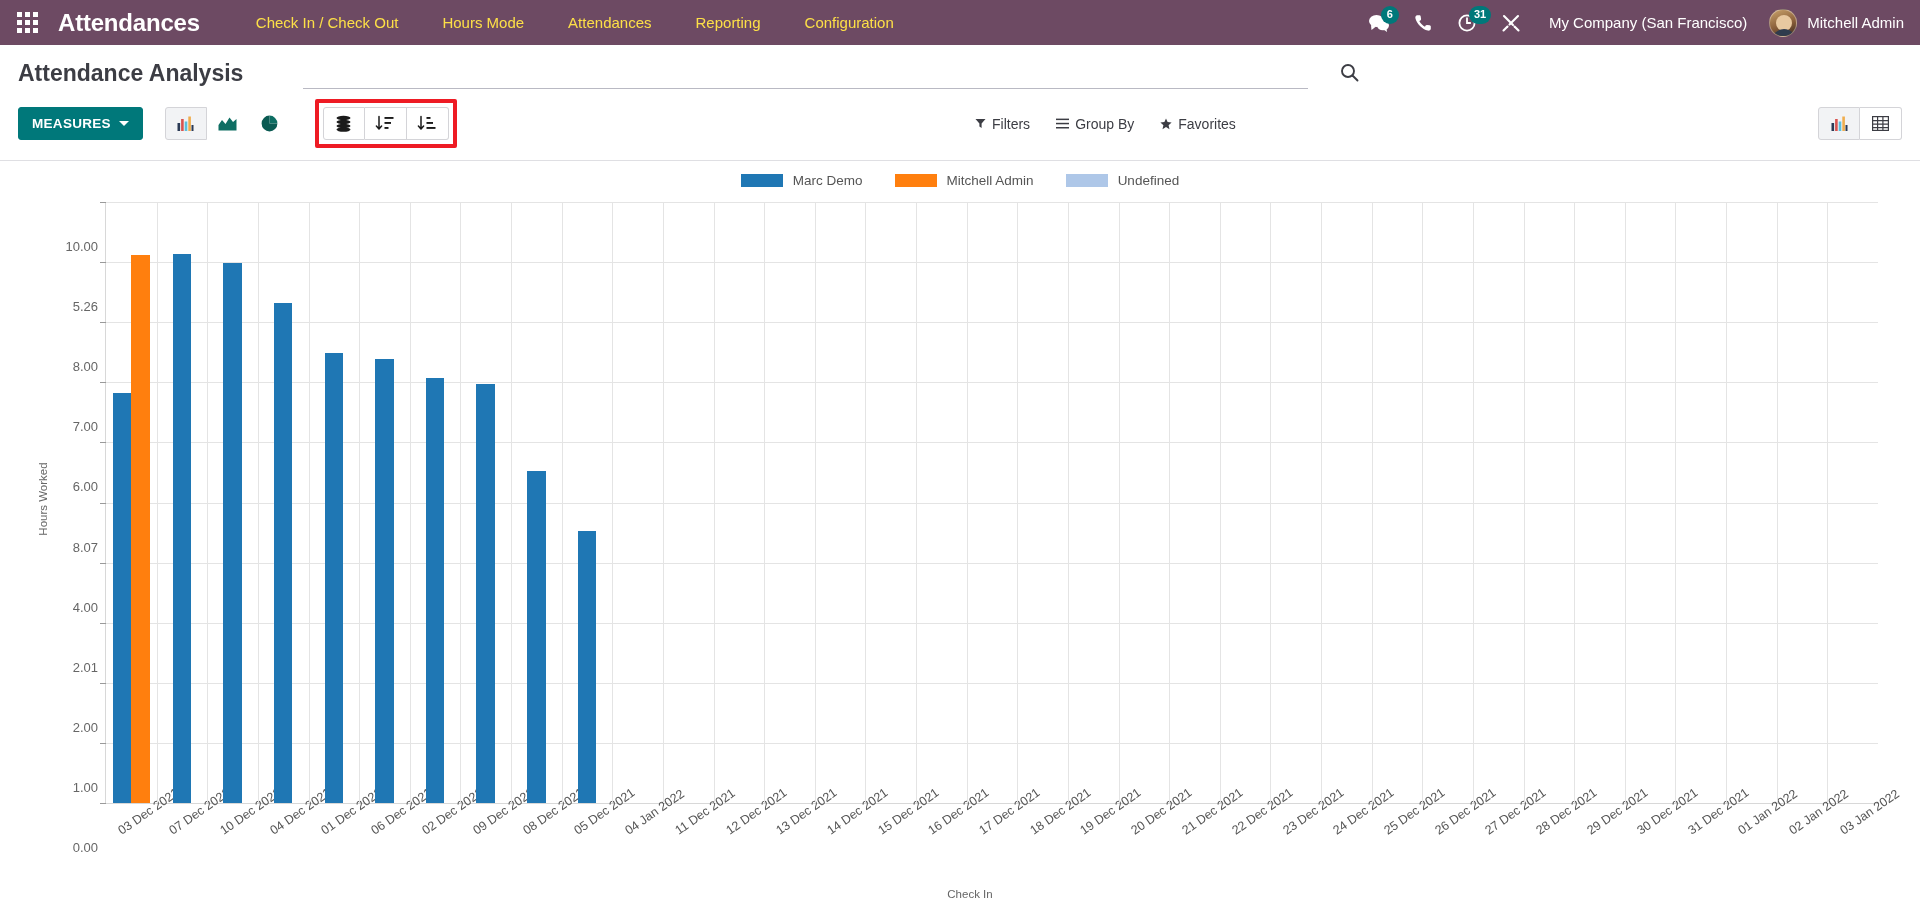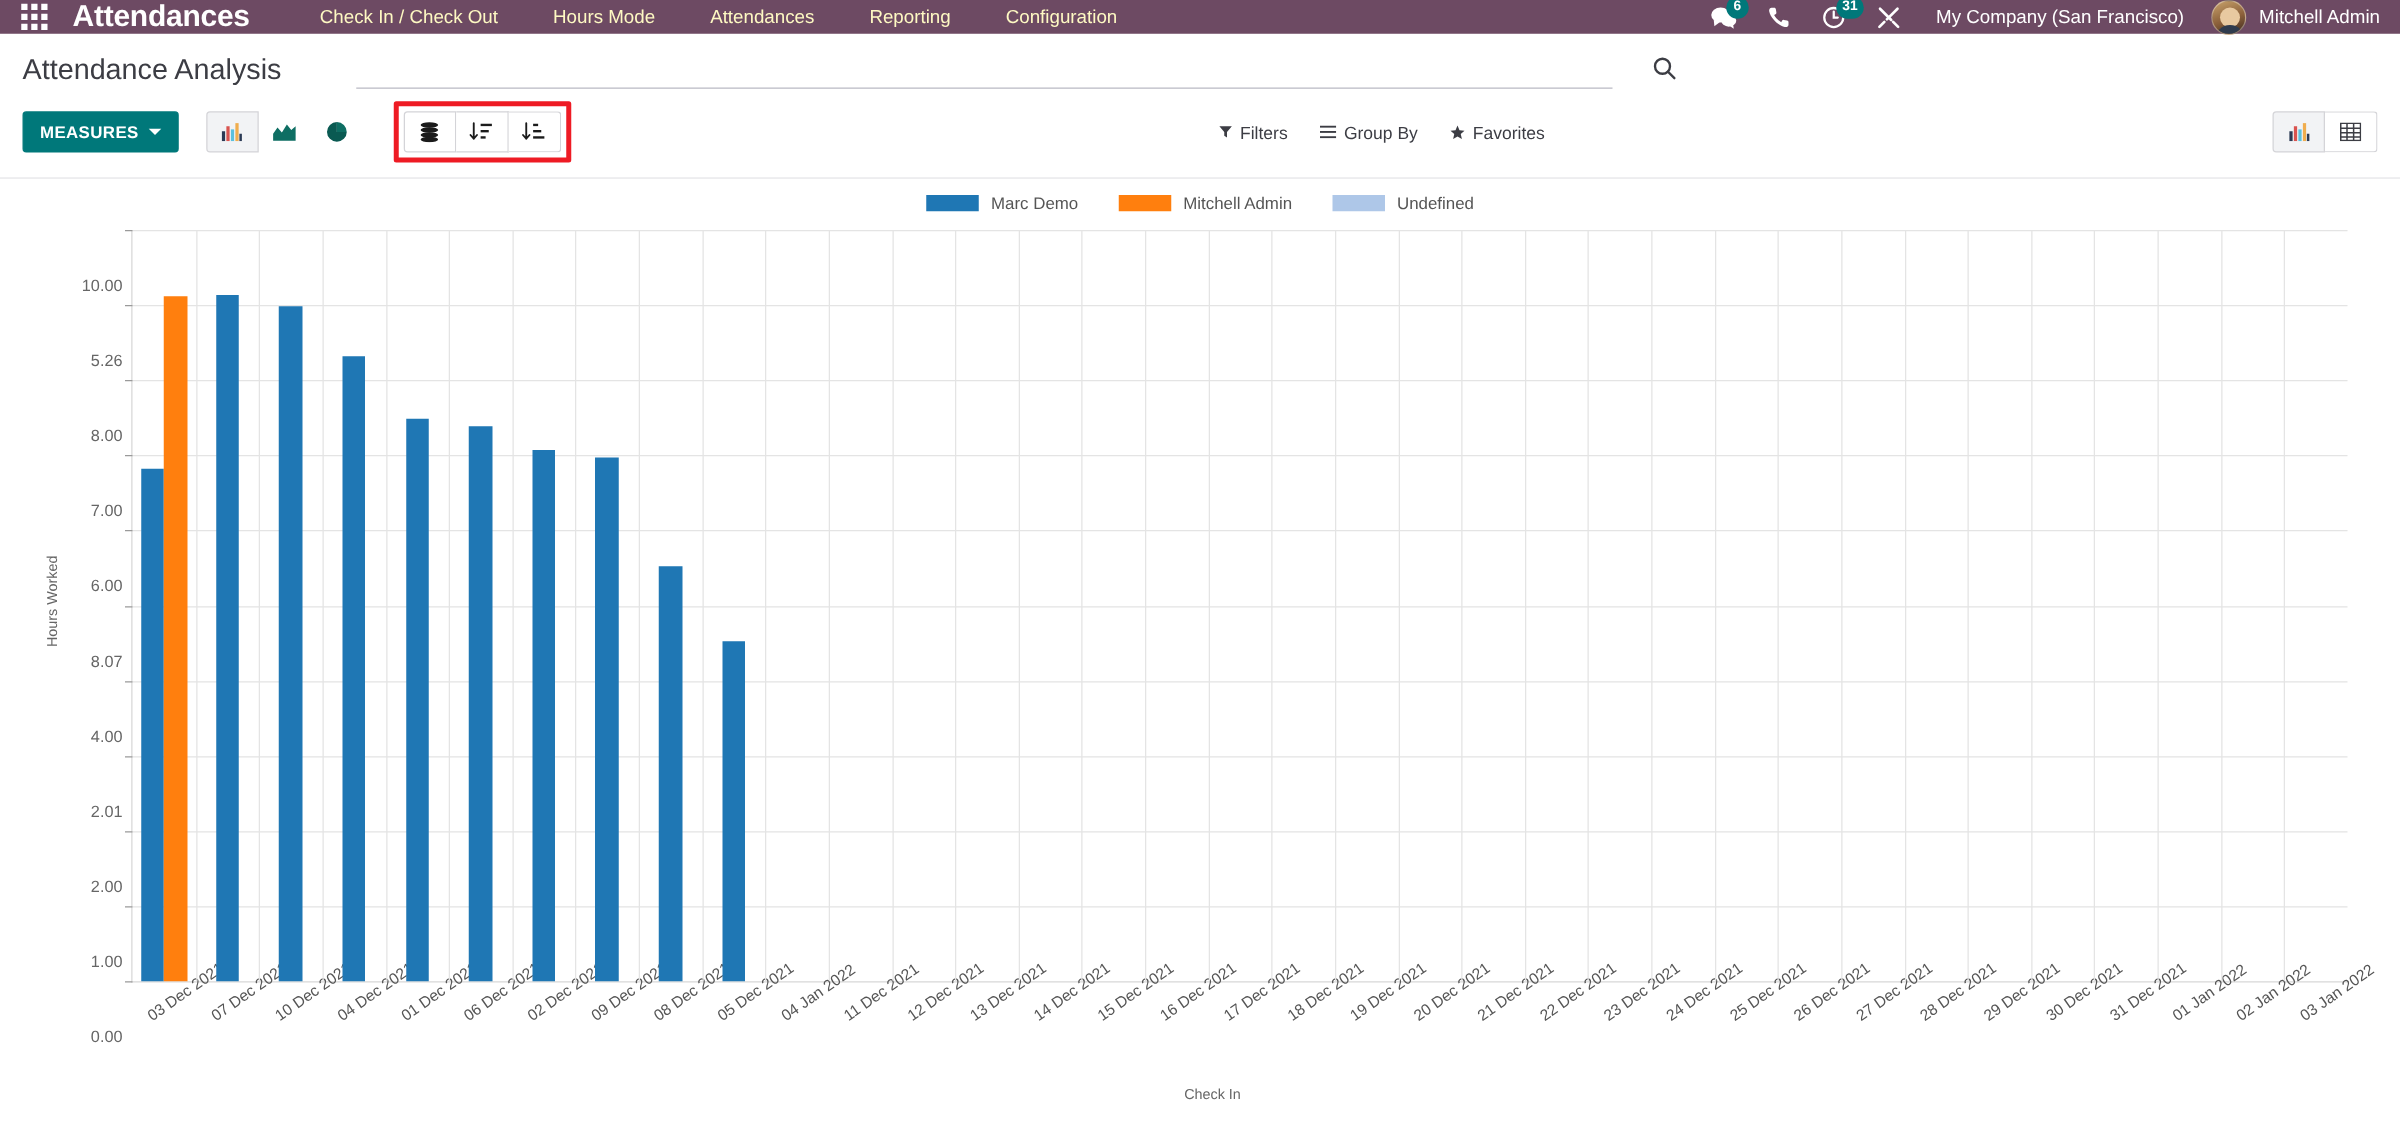--- a/index.html
+++ b/index.html
@@ -6,21 +6,21 @@
   html, body { width: 1920px; height: 913px; overflow: hidden; }
   body {
     font-family: "Liberation Sans", sans-serif;
     background: #ffffff;
     color: #404040;
     -webkit-font-smoothing: antialiased;
   }
 
   
   .navbar {
-    height: 27px;
+    height: 45px;
     background: #6d4a63;
     display: flex;
     align-items: center;
     padding: 0 16px 0 10px;
     color: #ffffff;
     position: relative;
   }
   .apps-grid {
     width: 34px; height: 34px;
     display: flex; align-items: center; justify-content: center;
@@ -42,21 +42,21 @@
     letter-spacing: -0.2px;
     white-space: nowrap;
     cursor: pointer;
   }
   .nav-links { display: flex; align-items: center; height: 100%; }
   .nav-link {
     font-size: 15px;
     padding: 0 22px;
     height: 45px;
     line-height: 45px;
-    color: #fef9c3;
+    color: #fde047;
     white-space: nowrap;
     cursor: pointer;
   }
 
   .nav-right {
     margin-left: auto;
     display: flex;
     align-items: center;
     height: 100%;
   }
@@ -122,21 +122,21 @@
     padding: 0;
   }
   .cp-row1 {
     display: flex;
     align-items: flex-start;
     padding: 14px 18px 0 18px;
   }
   .page-title {
     font-size: 23px;
     color: #3c3d44;
-    font-weight: normal;
+    font-weight: bold;
     line-height: 28px;
     white-space: nowrap;
   }
   .searchview {
     flex: 1;
     margin-left: 60px;
     border-bottom: 1px solid #b9b9c3;
     height: 30px;
     display: flex;
     align-items: center;

